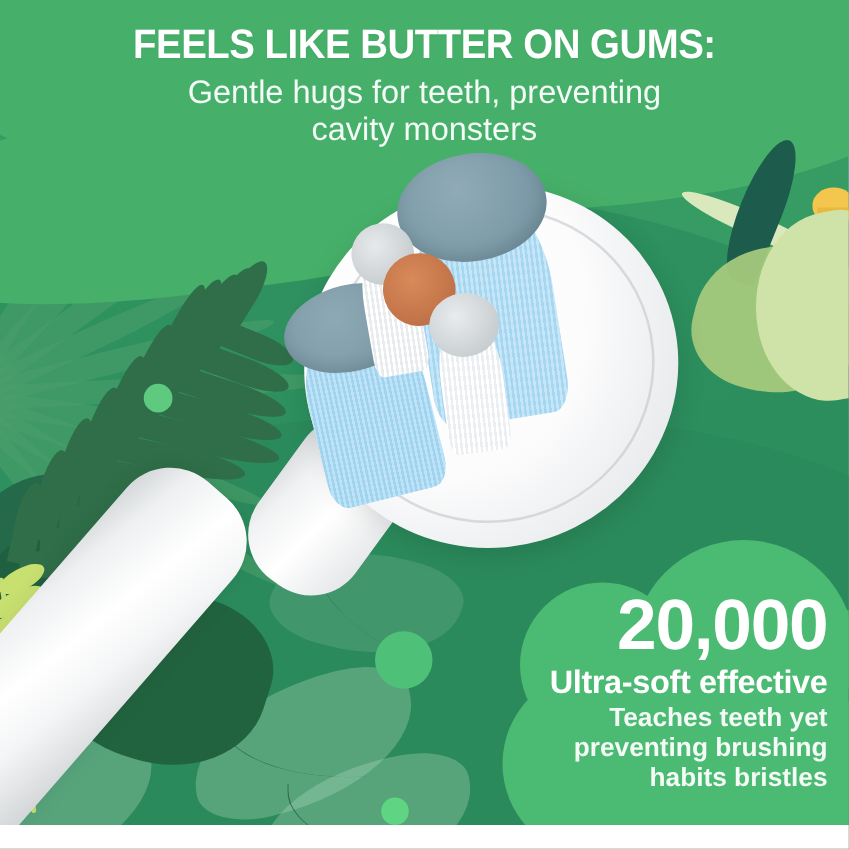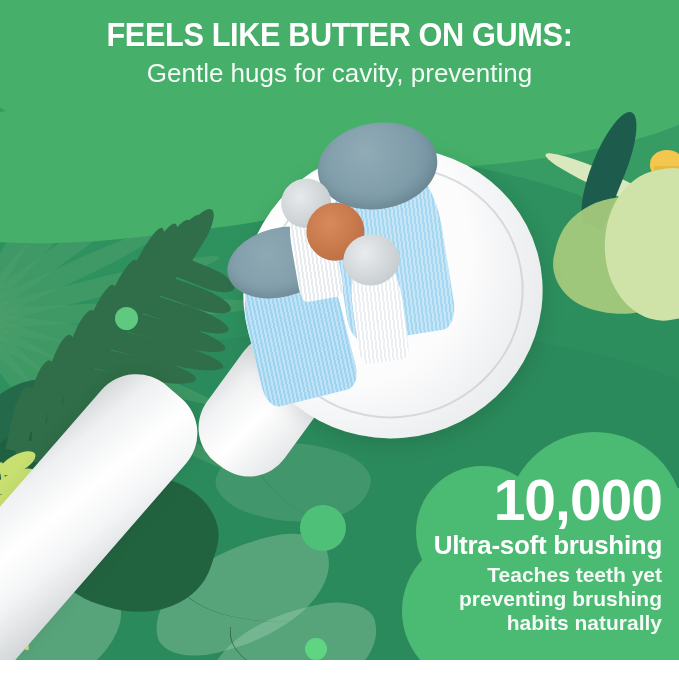--- a/index.html
+++ b/index.html
@@ -387,26 +387,27 @@
       <div class="tip"></div>
     </div>
     <div class="tuft tuft-greyB">
       <div class="shaft"></div>
       <div class="tip"></div>
     </div>
   </div>
 
   <div class="headline">FEELS LIKE BUTTER ON GUMS:</div>
   <div class="subhead">
-    <div>Gentle hugs for cavity, preventing</div>
+    <div>Gentle hugs for teeth, preventing</div>
+    <div>cavity monsters</div>
   </div>
 
   <div class="callout">
-    <div class="num">10,000</div>
-    <div class="lead">Ultra-soft brushing</div>
+    <div class="num">20,000</div>
+    <div class="lead">Ultra-soft effective</div>
     <div class="desc">
       <div>Teaches teeth yet</div>
       <div>preventing brushing</div>
-      <div>habits naturally</div>
+      <div>habits bristles</div>
     </div>
   </div>
 
 </div>
 
 </body></html>

